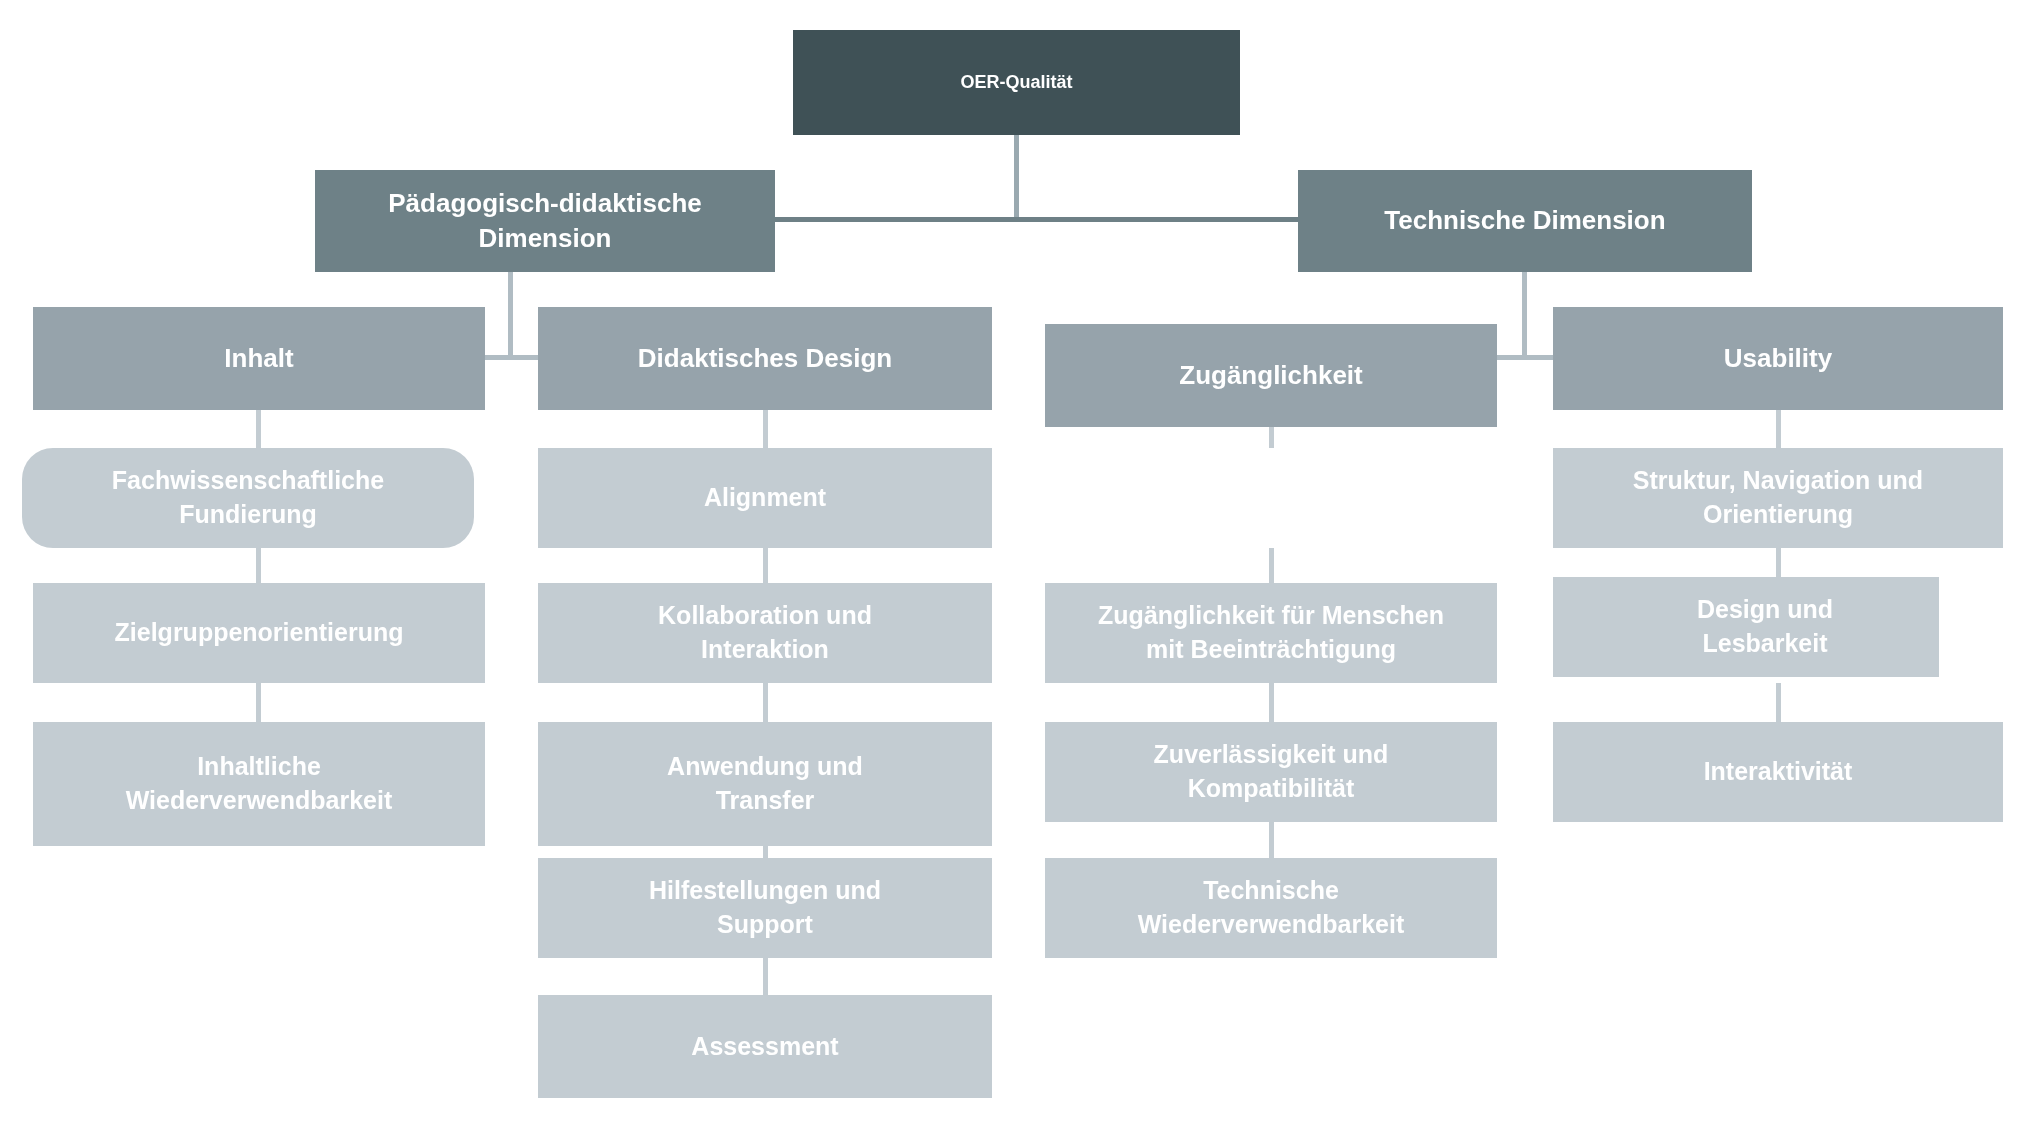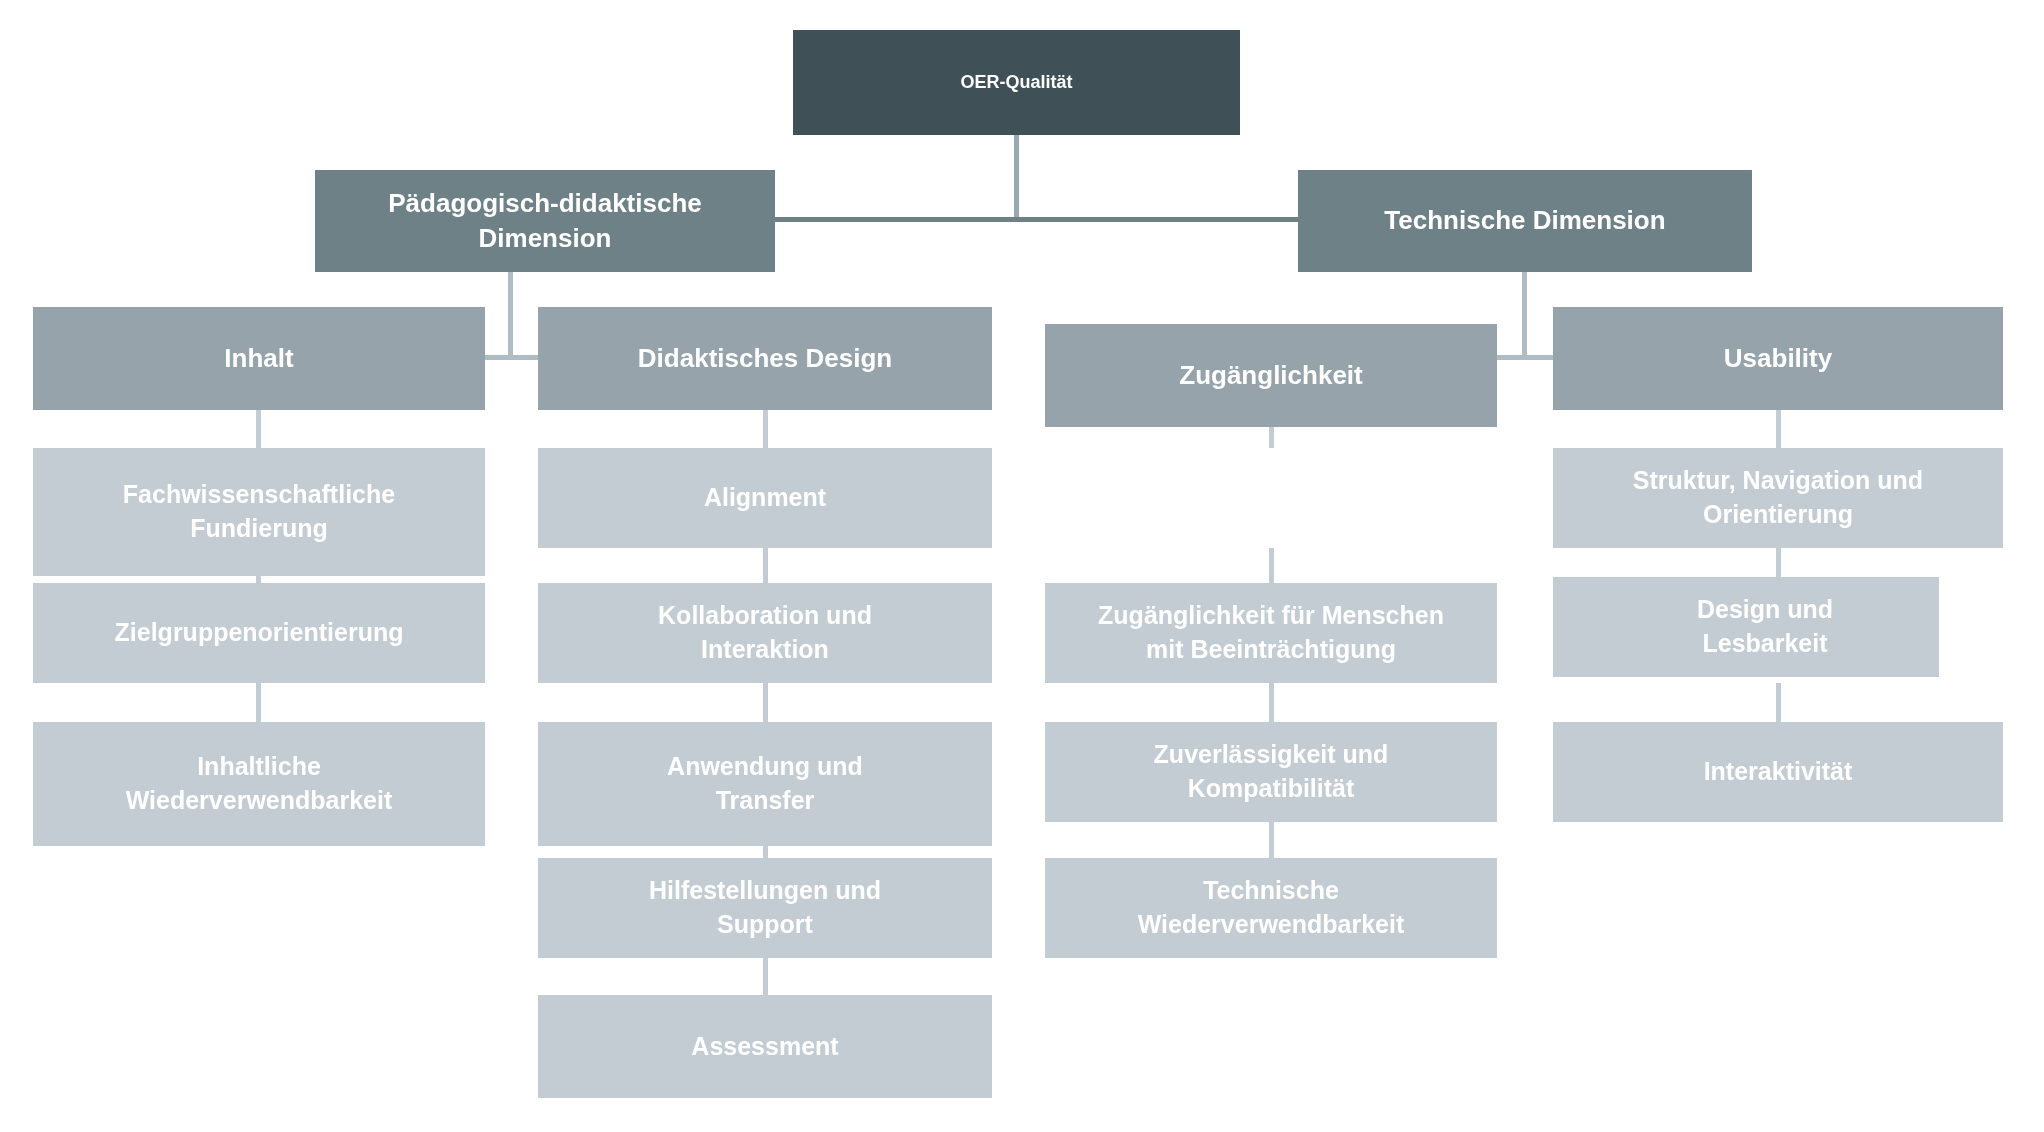--- a/index.html
+++ b/index.html
@@ -75,21 +75,21 @@
 
   <div class="node lvl2" style="left:287px; top:170px; width:460px; height:102px;margin-left:28px;">Pädagogisch-didaktische
 Dimension</div>
   <div class="node lvl2" style="left:1298px; top:170px; width:454px; height:102px;">Technische Dimension</div>
 
   <div class="node lvl3" style="left:33px; top:307px; width:452px; height:103px;">Inhalt</div>
   <div class="node lvl3" style="left:538px; top:307px; width:454px; height:103px;">Didaktisches Design</div>
   <div class="node lvl3" style="left:1045px; top:324px; width:452px; height:103px;">Zugänglichkeit</div>
   <div class="node lvl3" style="left:1553px; top:307px; width:450px; height:103px;">Usability</div>
 
-  <div class="node lvl4" style="left:33px; top:448px; width:452px; height:128px;">Fachwissenschaftliche
+  <div class="node lvl4" style="left:22px; top:448px; width:452px; height:100px;border-radius:31px;">Fachwissenschaftliche
 Fundierung</div>
   <div class="node lvl4" style="left:33px; top:583px; width:452px; height:100px;">Zielgruppenorientierung</div>
   <div class="node lvl4" style="left:33px; top:722px; width:452px; height:124px;">Inhaltliche
 Wiederverwendbarkeit</div>
 
   <div class="node lvl4" style="left:538px; top:448px; width:454px; height:100px;">Alignment</div>
   <div class="node lvl4" style="left:538px; top:583px; width:454px; height:100px;">Kollaboration und
 Interaktion</div>
   <div class="node lvl4" style="left:538px; top:722px; width:454px; height:124px;">Anwendung und
 Transfer</div>

